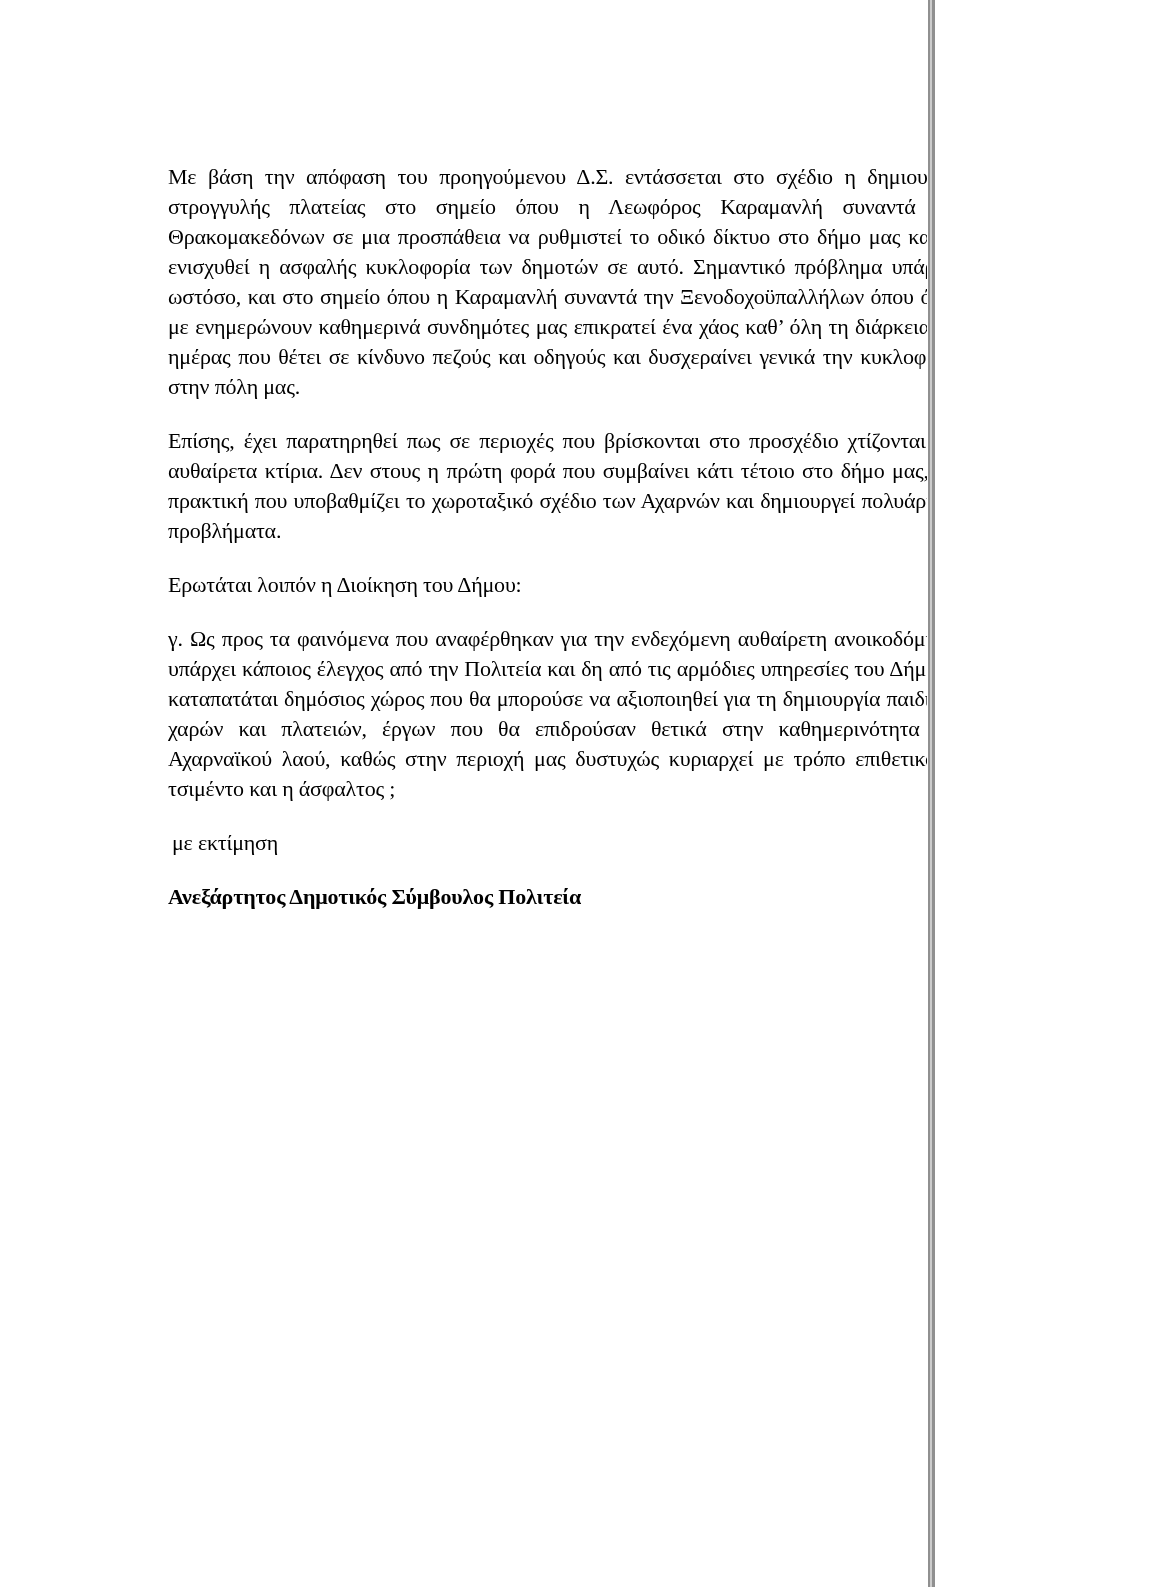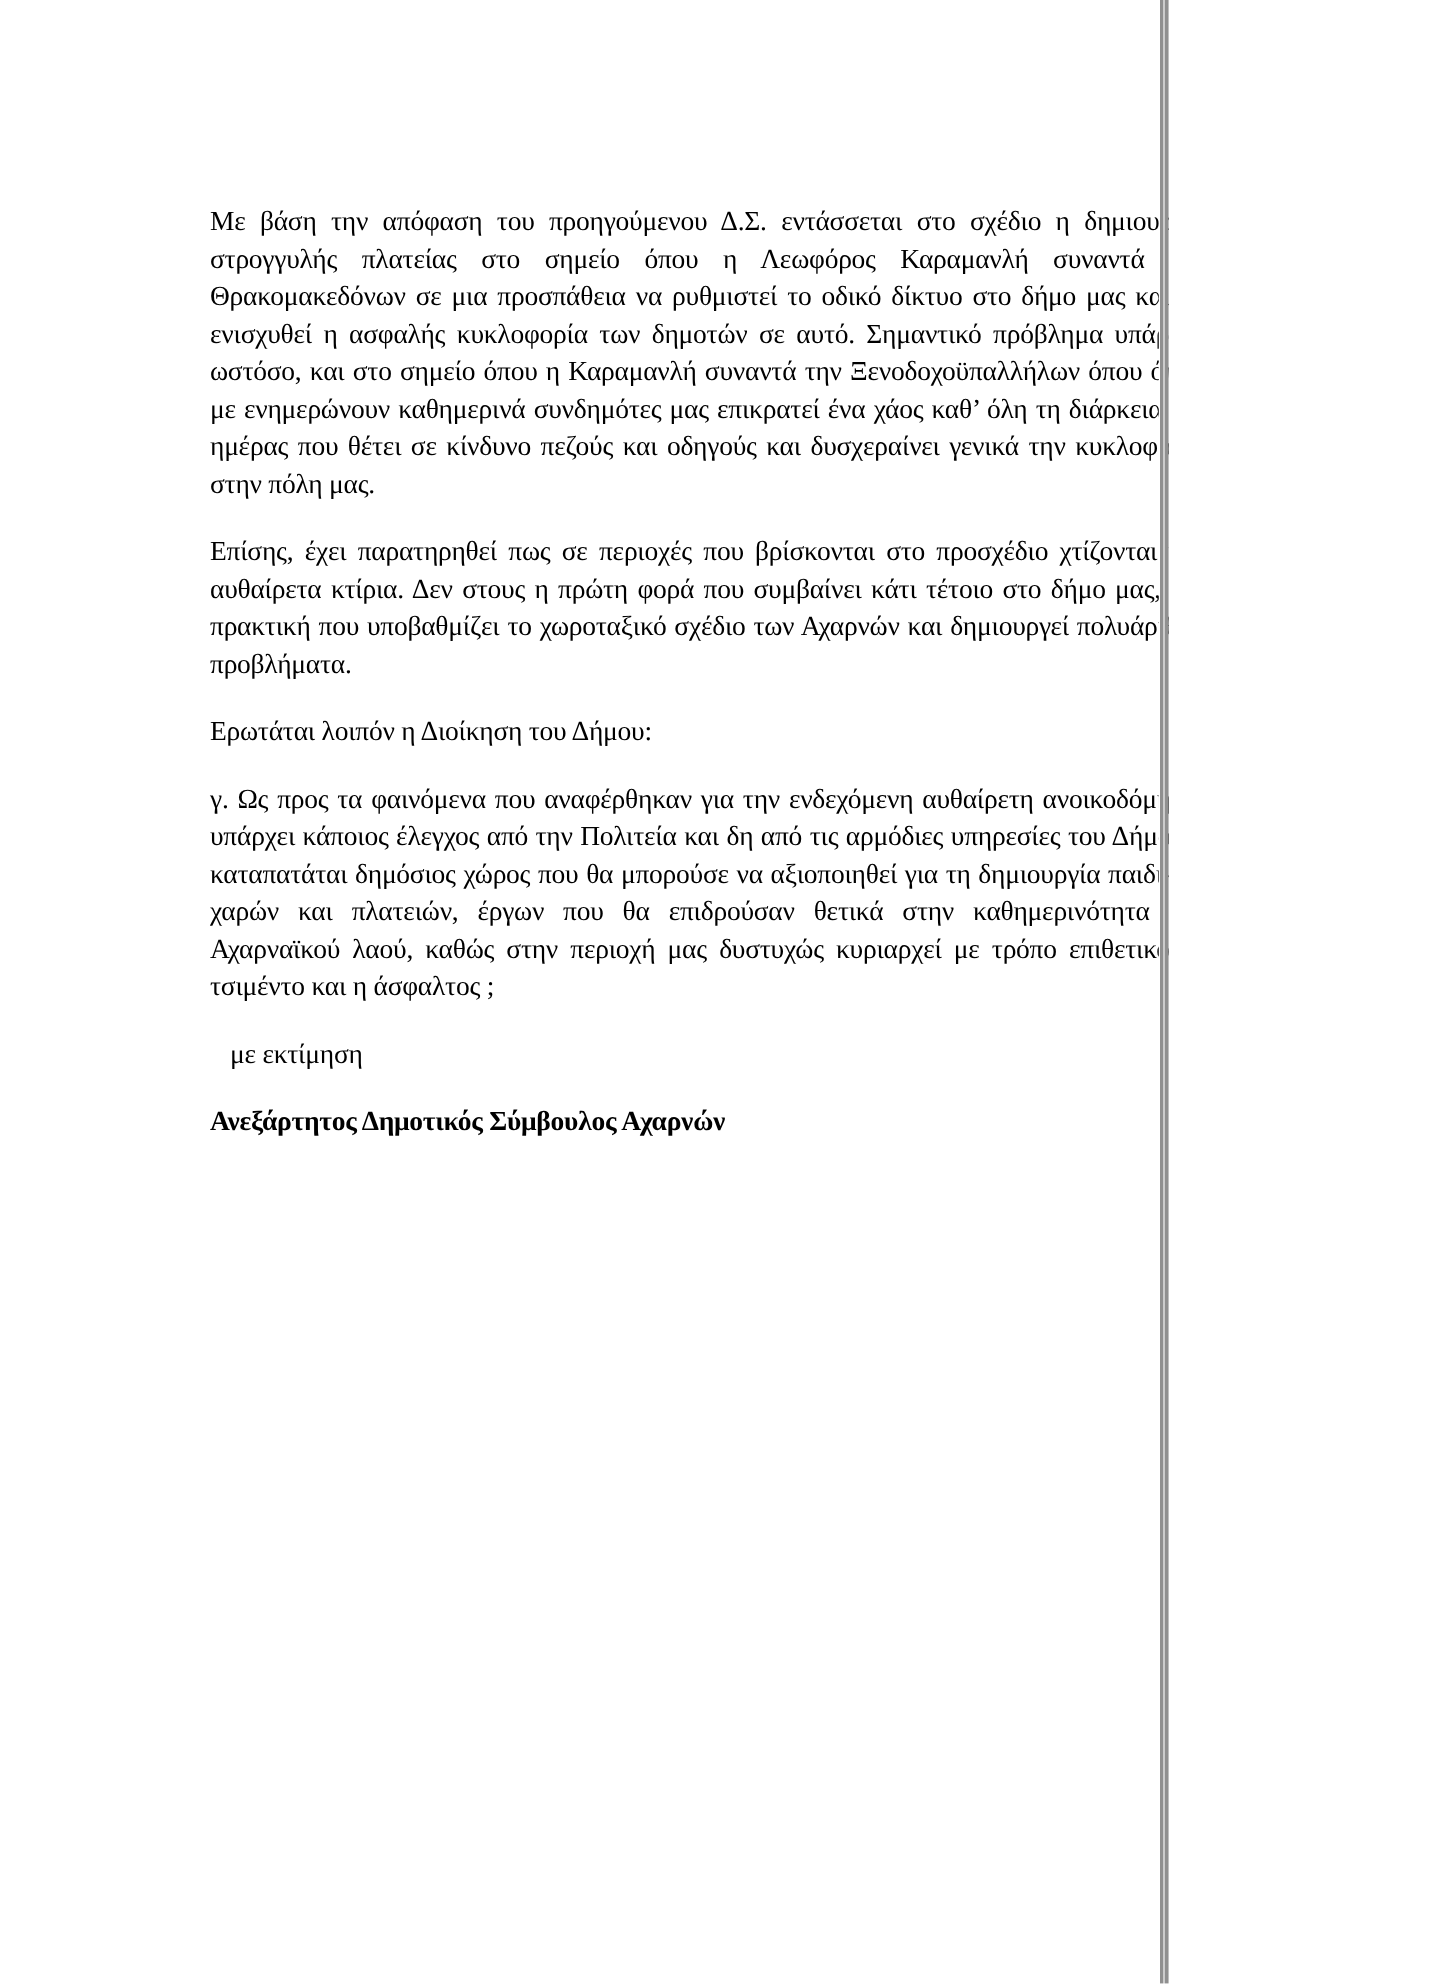--- a/index.html
+++ b/index.html
@@ -27,21 +27,21 @@
     font-size: 22px;
     line-height: 30px;
     letter-spacing: -0.2px;
     text-align: justify;
     color: #000000;
   }
   .para.single {
     text-align: left;
   }
   .closing {
-    margin: 0 0 24px 16px;
+    margin: 0 0 24px 4px;
     font-size: 22px;
     line-height: 30px;
     letter-spacing: -0.2px;
     text-align: left;
   }
   .signature {
     margin: 0 0 24px 0;
     font-size: 22px;
     line-height: 30px;
     letter-spacing: -0.2px;
@@ -77,19 +77,19 @@
 
     <p class="para single">Ερωτάται λοιπόν η Διοίκηση του Δήμου:</p>
 
 
 
     <p class="para">γ. Ως προς τα φαινόμενα που αναφέρθηκαν για την ενδεχόμενη αυθαίρετη ανοικοδόμηση, υπάρχει κάποιος έλεγχος από την Πολιτεία και δη από τις αρμόδιες υπηρεσίες του Δήμου ή καταπατάται δημόσιος χώρος που θα μπορούσε να αξιοποιηθεί για τη δημιουργία παιδικών χαρών και πλατειών, έργων που θα επιδρούσαν θετικά στην καθημερινότητα του Αχαρναϊκού λαού, καθώς στην περιοχή μας δυστυχώς κυριαρχεί με τρόπο επιθετικό το τσιμέντο και η άσφαλτος ;</p>
 
     <p class="closing">με εκτίμηση</p>
 
 
-    <p class="signature">Ανεξάρτητος Δημοτικός Σύμβουλος Αχαρνών</p>
+    <p class="signature">Ανεξάρτητος Δημοτικός Σύμβουλος Πολιτεία</p>
 
   </div>
 
   <div class="scrollbar-strip"></div>
 
 </div>
 
 </body></html>

